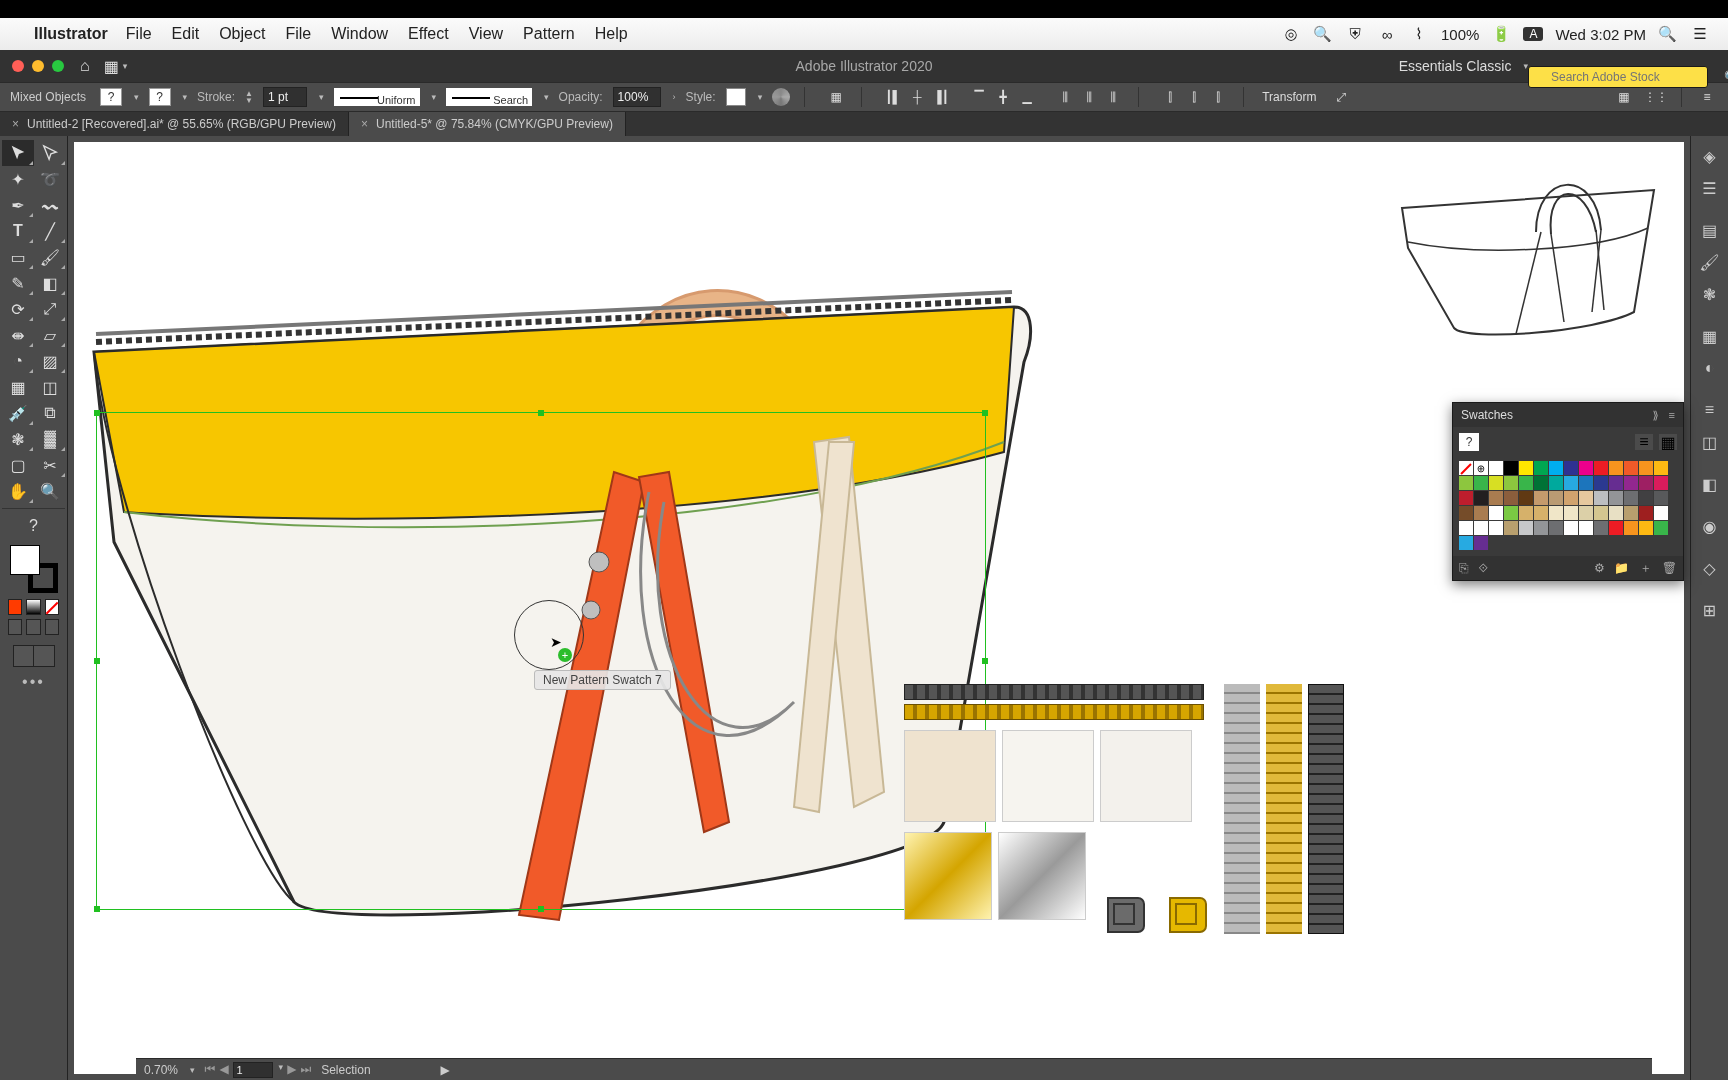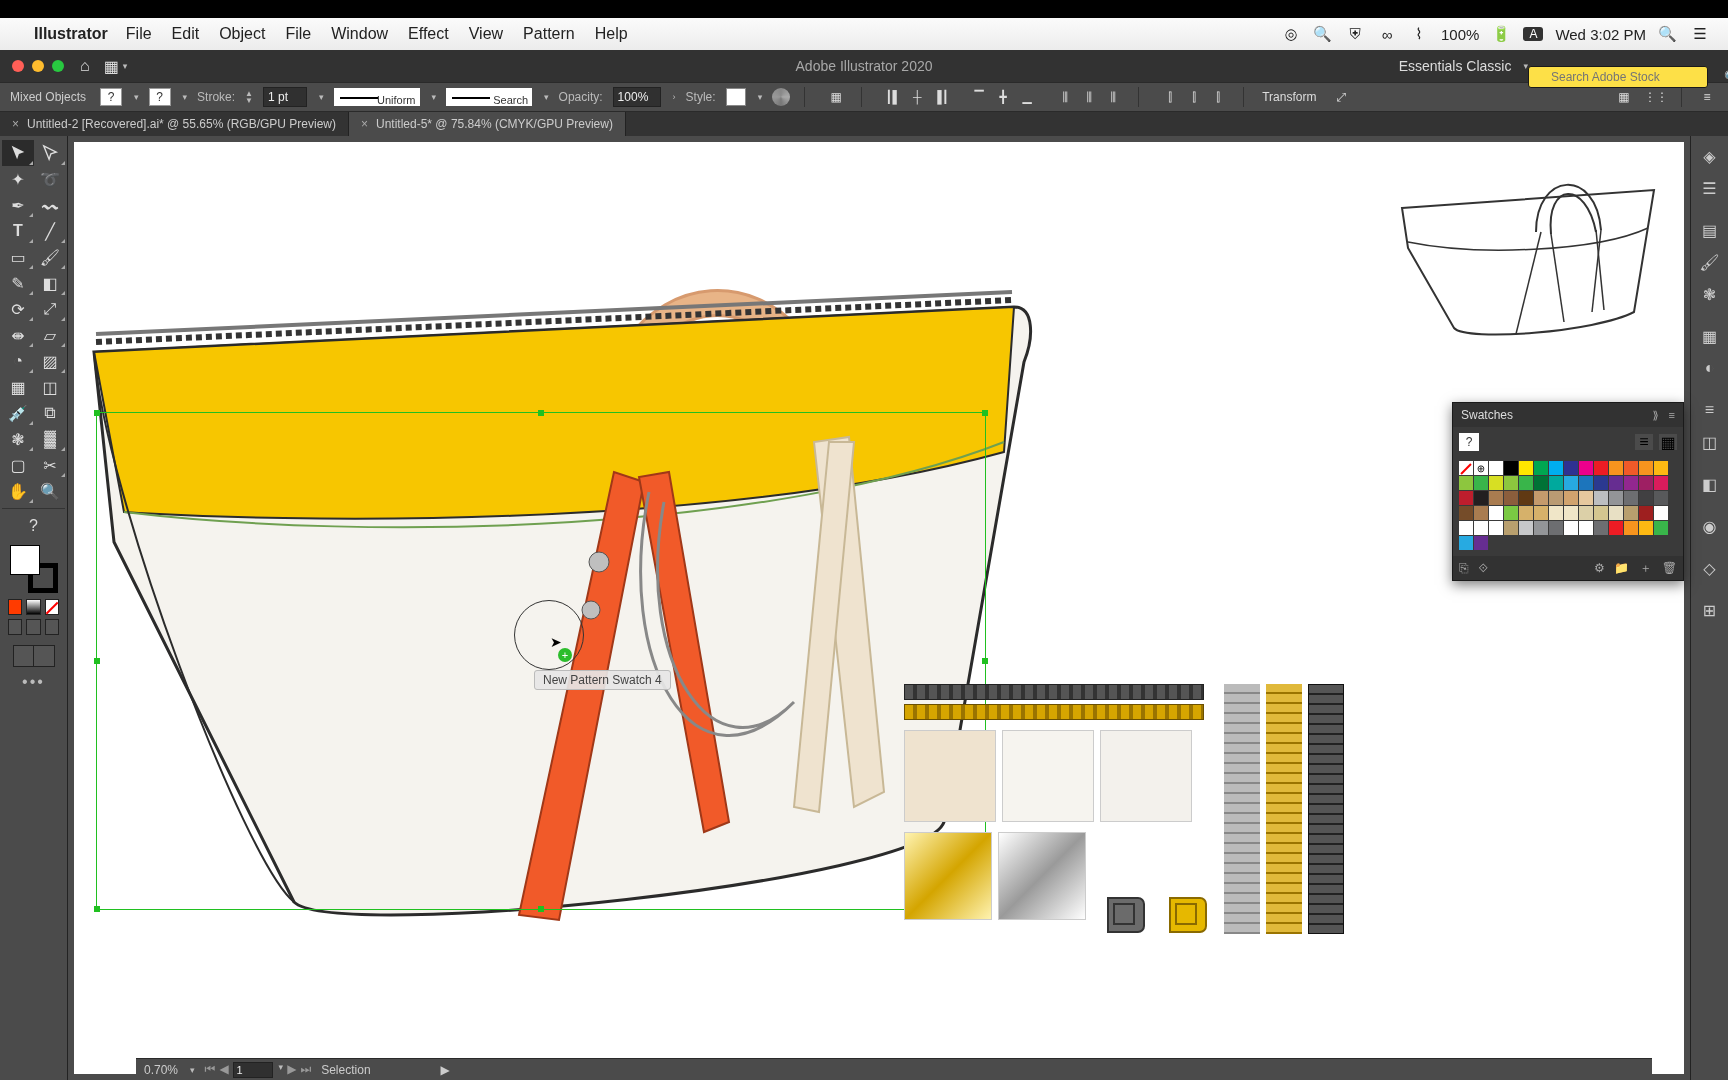--- a/index.html
+++ b/index.html
@@ -349,21 +349,21 @@
           <span class="handle sel-h-mr"></span>
           <span class="handle sel-h-bl"></span>
           <span class="handle sel-h-bm"></span>
           <span class="handle sel-h-br"></span>
         </div>
 
         <div class="drag-circle" style="top:458px;left:440px;"></div>
         <span class="cursor-arrow" style="top:492px;left:476px;">➤</span>
         <span class="plus-badge" style="top:506px;left:484px;">+</span>
         <div class="tooltip-bubble" style="top:528px;left:460px;">
-          <span>New Pattern Swatch 4</span>
+          <span>New Pattern Swatch 7</span>
         </div>
 
         <svg class="mini-bag" width="270" height="190" viewBox="0 0 270 190">
           <path d="M 140 80 C 140 20 200 15 205 78" fill="none" stroke="#333" stroke-width="2"></path>
           <path d="M 155 82 C 150 30 190 28 200 80" fill="none" stroke="#333" stroke-width="2"></path>
           <path d="M 6 56 L 258 38 L 238 160 C 200 180 70 190 58 176 L 12 96 Z" fill="none" stroke="#333" stroke-width="2"></path>
           <path d="M 12 90 C 80 104 200 100 252 76" fill="none" stroke="#333" stroke-width="1.5"></path>
           <path d="M 145 80 L 120 182" fill="none" stroke="#333" stroke-width="1.5"></path>
           <path d="M 155 82 L 168 170" fill="none" stroke="#333" stroke-width="1.5"></path>
           <path d="M 200 78 L 208 158" fill="none" stroke="#333" stroke-width="1.5"></path>

